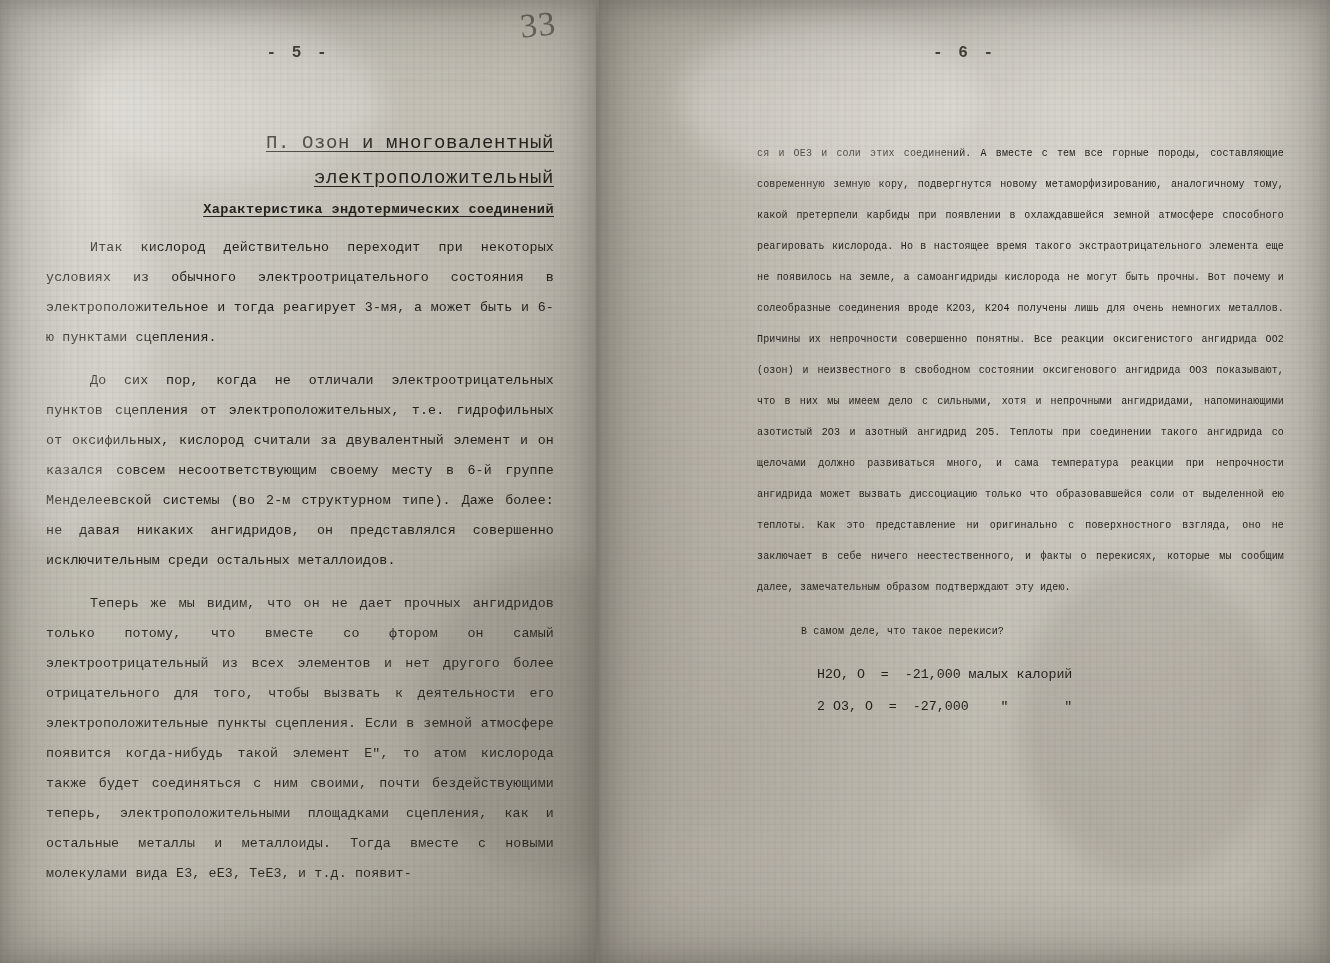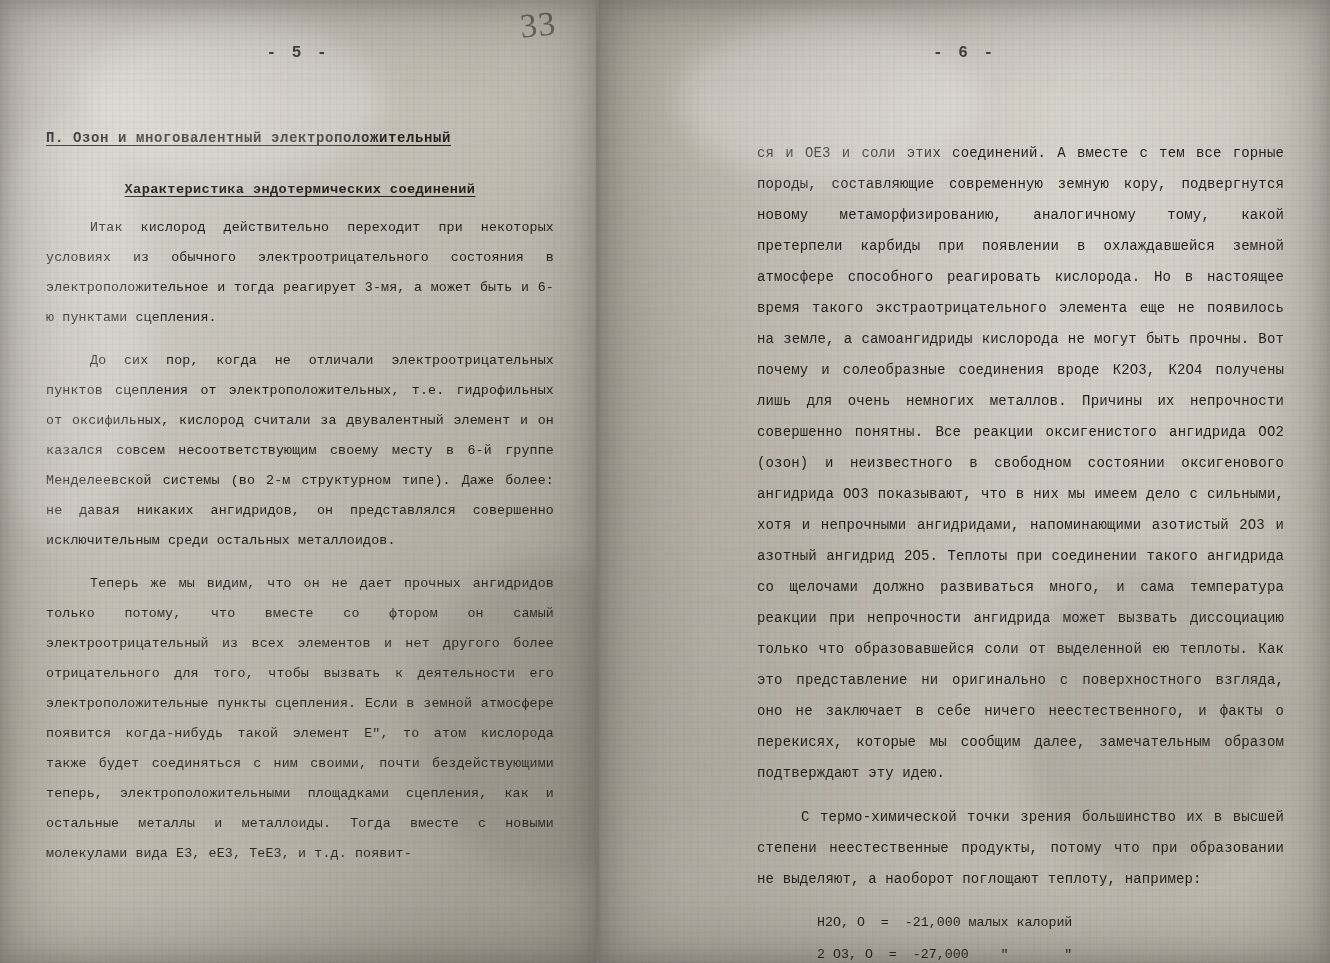--- a/index.html
+++ b/index.html
@@ -70,51 +70,51 @@
   }
   .body-left{
     padding:0 42px 0 46px;
     margin-top:64px;
   }
   .body-right{
     padding:0 46px 0 158px;
     margin-top:76px;
   }
   .heading{
-    text-align:left;
-    font-size:14px;
+    text-align:right;
+    font-size:19px;
     letter-spacing:.6px;
     color:#26231f;
     text-decoration:underline;
     text-underline-offset:3px;
-    font-weight:bold;
+    font-weight:normal;
     line-height:1.85;
   }
   .subheading{
-    text-align:center;
+    text-align:right;
     font-size:13.6px;
     letter-spacing:.4px;
     color:#26231f;
     text-decoration:underline;
     text-underline-offset:3px;
-    margin-top:30px;
+    margin-top:6px;
     margin-bottom:16px;
     font-weight:bold;
   }
   p.par{
     margin:0 0 13px 0;
     font-size:13.3px;
     line-height:30px;
     color:#221f1b;
     letter-spacing:.15px;
     text-align:justify;
     text-justify:inter-character;
   }
   p.par.indent{text-indent:44px;}
-  .r p.par{font-size:14px;line-height:31px;}
+  .r p.par{font-size:10px;line-height:31px;}
   .formula{
     font-size:13.3px;
     line-height:30px;
     color:#221f1b;
     margin:0 0 2px 0;
     padding-left:60px;
     white-space:pre;
     font-family:Liberation Mono, monospace;
   }
   .smear{
@@ -155,21 +155,21 @@
   </div>
 
   <div class="page page-right r">
     <div class="smear s3"></div>
     <div class="smear s2"></div>
 
     <div class="pagenum">- 6 -</div>
 
     <div class="body-right">
       <p class="par">ся и ОЕ3 и соли этих соединений. А вместе с тем все горные породы, составляющие современную земную кору, подвергнутся новому метаморфизированию, аналогичному тому, какой претерпели карбиды при появлении в охлаждавшейся земной атмосфере способного реагировать кислорода. Но в настоящее время такого экстраотрицательного элемента еще не появилось на земле, а самоангидриды кислорода не могут быть прочны. Вот почему и солеобразные соединения вроде К2О3, К2О4 получены лишь для очень немногих металлов. Причины их непрочности совершенно понятны. Все реакции оксигенистого ангидрида ОО2 (озон) и неизвестного в свободном состоянии оксигенового ангидрида ОО3 показывают, что в них мы имеем дело с сильными, хотя и непрочными ангидридами, напоминающими азотистый  2О3 и азотный ангидрид  2О5. Теплоты при соединении такого ангидрида со щелочами должно развиваться много, и сама температура реакции при непрочности ангидрида может вызвать диссоциацию только что образовавшейся соли от выделенной ею теплоты. Как это представление ни оригинально с поверхностного взгляда, оно не заключает в себе ничего неестественного, и факты о перекисях, которые мы сообщим далее, замечательным образом подтверждают эту идею.</p>
-      <p class="par indent">С термо-химической точки зрения большинство их в высшей степени неестественные продукты, потому что при образовании не выделяют, а наоборот поглощают теплоту, например:</p>
+      <p class="par indent">В самом деле, что такое перекиси?</p>
       <div class="formula">Н2О, О  =  -21,000 малых калорий</div>
       <div class="formula">2 О3, О  =  -27,000    "       "</div>
     </div>
 
     <div class="grain"></div>
     <div class="vign"></div>
   </div>
 
 </div>
 

